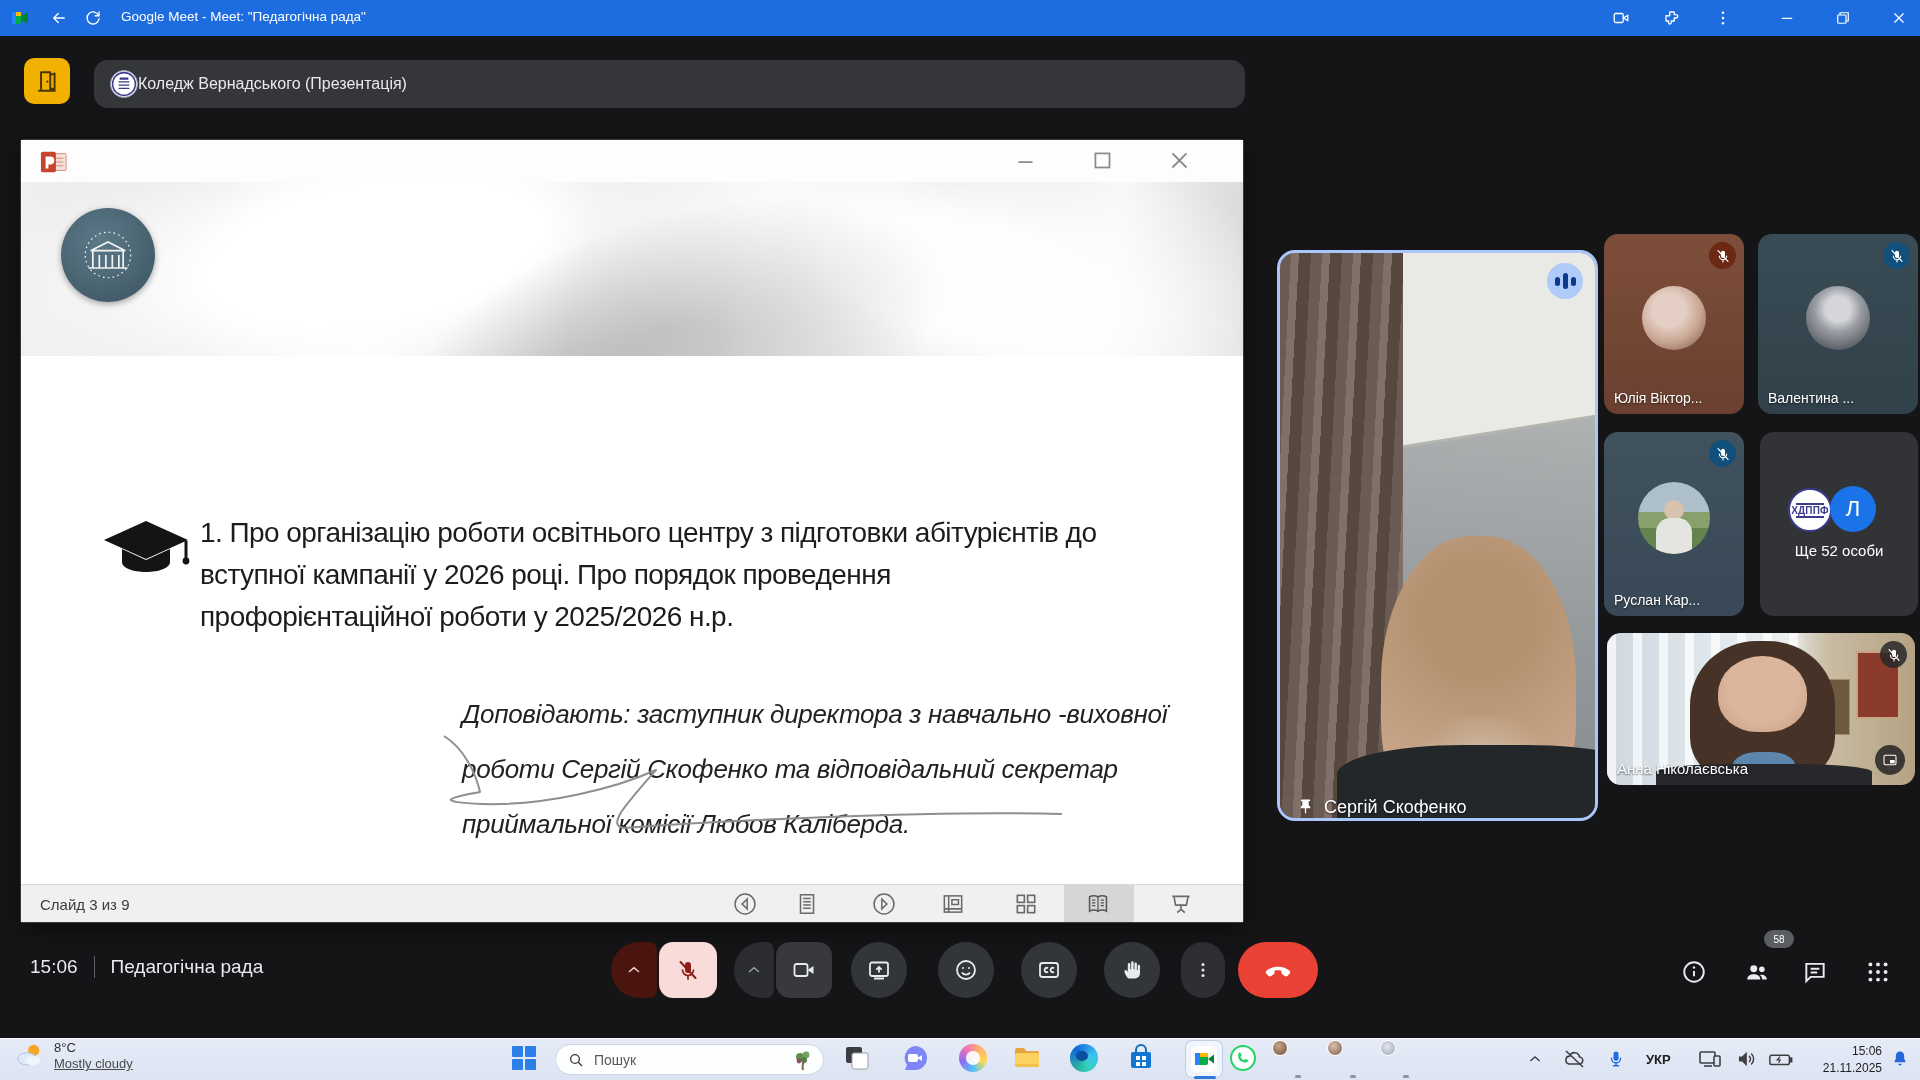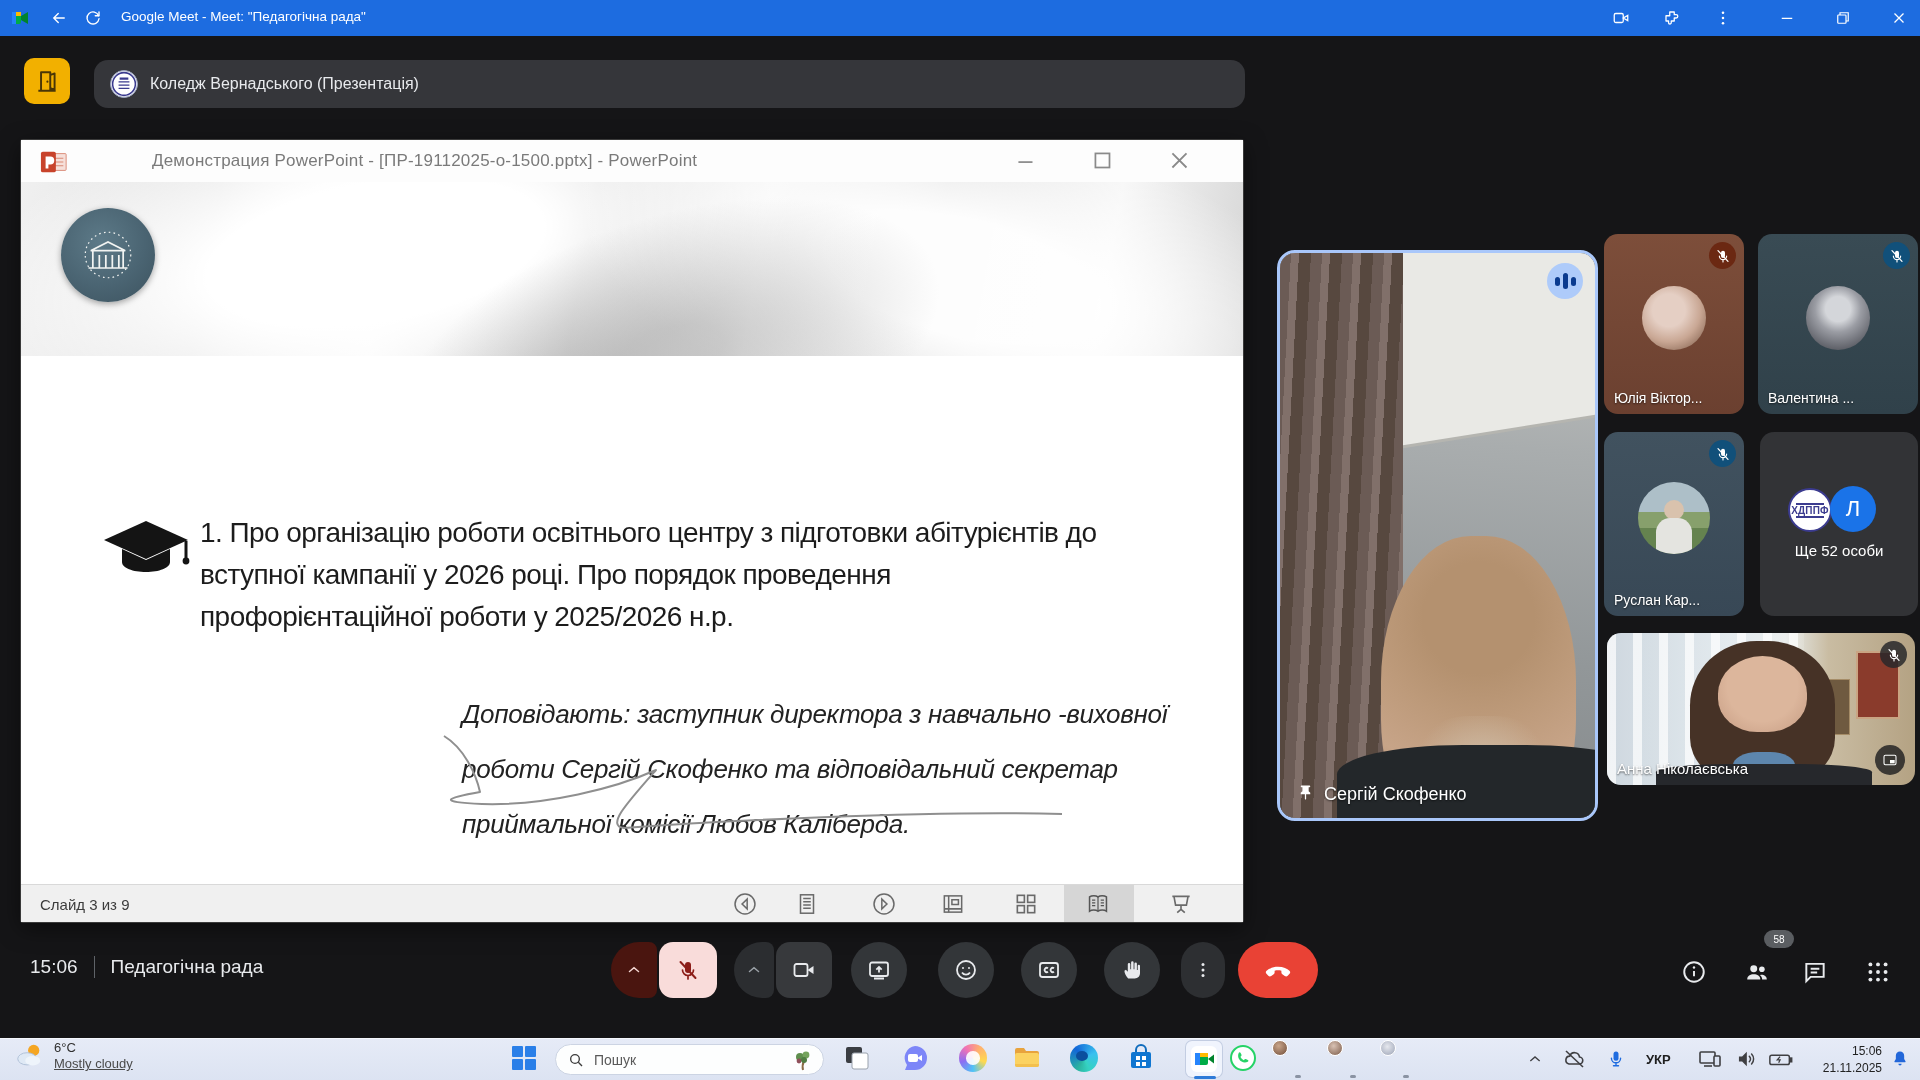--- a/index.html
+++ b/index.html
@@ -6,21 +6,21 @@
   body{font-family:"Liberation Sans",sans-serif;}
   .screen{position:relative;width:1920px;height:1080px;background:#151517;overflow:hidden;}
   .ab{position:absolute;}
   svg{display:block;width:100%;height:100%;}
   
   .bbar{left:0;top:0;width:1920px;height:36px;background:#1d6ce0;display:flex;align-items:center;color:#fff;}
   .bbar .ttl{font-size:13.5px;color:#fff;}
   .bico{width:18px;height:18px;color:#fff;}
   
   .chip{left:24px;top:58px;width:46px;height:46px;border-radius:10px;background:#f2b000;display:flex;align-items:center;justify-content:center;}
-  .ptab{left:94px;top:60px;width:1151px;height:48px;border-radius:14px;background:#35363a;display:flex;align-items:center;padding-left:16px;box-sizing:border-box;gap:12px;}
+  .ptab{left:94px;top:60px;width:1151px;height:48px;border-radius:14px;background:#35363a;display:flex;align-items:center;padding-left:16px;box-sizing:border-box;}
   .ptab .lbl{color:#e8eaed;font-size:16px;}
   .seal{width:26px;height:26px;border-radius:50%;background:#eef0f6;display:flex;align-items:center;justify-content:center;overflow:hidden;border:1px solid #9aa3bd;}
   
   .ppt{left:21px;top:140px;width:1222px;height:782px;background:#fff;border-radius:2px;box-shadow:0 0 0 1px #3a3a3a,0 6px 22px rgba(0,0,0,.5);}
   .ppt-tb{left:0;top:0;width:100%;height:42px;background:#fdfdfd;display:flex;align-items:center;}
   .ppt-tb .t{position:absolute;left:131px;top:0;height:42px;display:flex;align-items:center;font-size:17px;color:#7a7a7a;letter-spacing:.2px;}
   .wctl{width:26px;height:26px;color:#8a8a8a;}
   .slide{left:0;top:42px;width:1222px;height:702px;background:#fff;overflow:hidden;}
   .wave{left:0;top:0;width:1222px;height:174px;background:linear-gradient(100deg,#f0f0f0 0%,#e0e0e0 16%,#f8f8f8 30%,#cccccc 46%,#f1f1f1 60%,#d8d8d8 74%,#f6f6f6 88%,#d5d5d5 100%);overflow:hidden;}
   .wave .w1{position:absolute;left:-6%;top:-60%;width:70%;height:200%;background:radial-gradient(closest-side,#ffffff 40%,rgba(255,255,255,0) 100%);transform:rotate(-10deg);}
@@ -170,21 +170,20 @@
   <div class="ab ppt">
     <div class="ab ppt-tb">
       <span class="ab" style="left:19px;top:8px;width:28px;height:28px;">
         <svg viewBox="0 0 30 30">
             <rect x="13" y="6" width="15" height="18" rx="1" fill="#f6e0da" stroke="#d98975" stroke-width="1"></rect>
             <path d="M16 11h9M16 15h9M16 19h9" stroke="#d98975" stroke-width="1.2"></path>
             <rect x="1" y="4" width="16" height="22" rx="2" fill="#c8432b"></rect>
             <path d="M6 9h5a4.3 4.3 0 0 1 0 8.6H9V22H6z" fill="#fff"></path>
           </svg>
       </span>
-      <span class="t">Демонстрация PowerPoint - [ПР-19112025-о-1500.pptx] - PowerPoint</span>
       <span class="ab wctl" style="left:992px;top:8px;">
         <svg viewBox="0 0 24 24" stroke="currentColor" stroke-width="1.6">
             <path d="M5 13h13"></path>
           </svg>
       </span>
       <span class="ab wctl" style="left:1069px;top:8px;">
         <svg viewBox="0 0 24 24" fill="none" stroke="currentColor" stroke-width="1.6">
             <rect x="5" y="5" width="13" height="13"></rect>
           </svg>
       </span>
@@ -293,21 +292,21 @@
     <span class="mceil"></span>
     <span class="mcurt"></span>
     <span class="mhead"></span>
     <span class="mbeard"></span>
     <span class="mbody"></span>
     <span class="audiochip">
       <i style="height:9px;"></i>
         <i style="height:16px;"></i>
         <i style="height:9px;"></i>
     </span>
-    <span class="tname" style="font-size:18px;display:flex;align-items:flex-start;gap:9px;bottom:13px;left:16px;">
+    <span class="tname" style="font-size:18px;display:flex;align-items:center;gap:9px;bottom:0;left:16px;">
       <span style="width:19px;height:19px;display:block;">
         <svg viewBox="0 0 24 24">
             <path d="M16 9V4h1a1 1 0 0 0 0-2H7a1 1 0 0 0 0 2h1v5l-2 2v2h5.2v6l.8 1 .8-1v-6H18v-2z" fill="#fff"></path>
           </svg>
       </span>
       <span>Сергій Скофенко</span>
     </span>
   </div>
 
   <div class="ab tile" style="left:1758px;top:234px;width:160px;height:180px;background:linear-gradient(180deg,#394b54,#30414a);">
@@ -504,21 +503,21 @@
 
   <div class="ab wweather">
     <span style="width:30px;height:30px;display:block;">
       <svg viewBox="0 0 32 32">
           <circle cx="21" cy="10" r="6" fill="#f5a623"></circle>
           <ellipse cx="14" cy="19" rx="10" ry="6.5" fill="#dfe9f5" stroke="#aebfd6" stroke-width="1"></ellipse>
           <ellipse cx="20" cy="21" rx="8" ry="5" fill="#eef4fb"></ellipse>
         </svg>
     </span>
     <span>
-      <span class="t1" style="display:block;">6°C</span>
+      <span class="t1" style="display:block;">8°C</span>
       <span class="t2" style="display:block;text-decoration:underline;">Mostly cloudy</span>
     </span>
   </div>
 
   <span class="titem" style="left:510px;width:28px;height:28px;">
     <svg viewBox="0 0 28 28">
         <rect x="2" y="2" width="11" height="11" rx="1" fill="#2a7fe8"></rect>
         <rect x="15" y="2" width="11" height="11" rx="1" fill="#2a7fe8"></rect>
         <rect x="2" y="15" width="11" height="11" rx="1" fill="#2a7fe8"></rect>
         <rect x="15" y="15" width="11" height="11" rx="1" fill="#2a7fe8"></rect>

